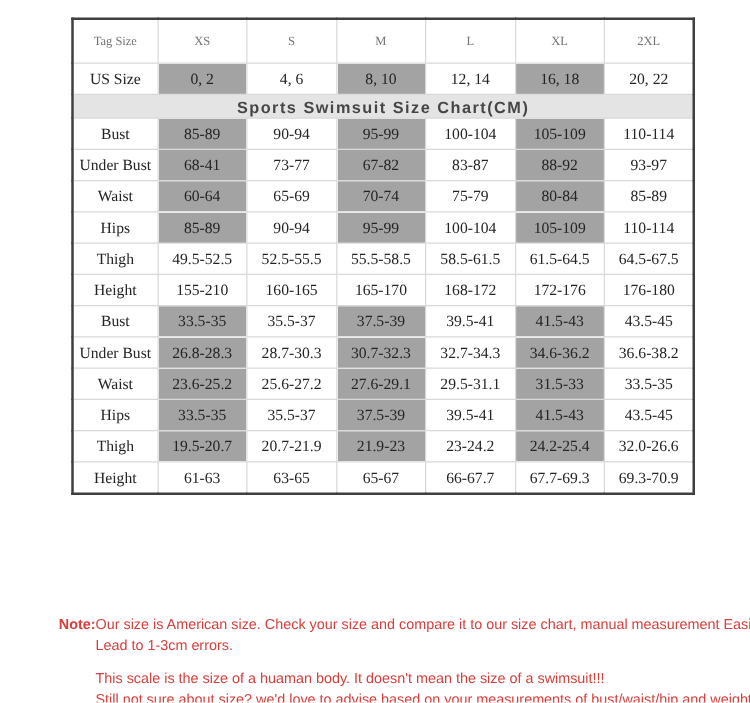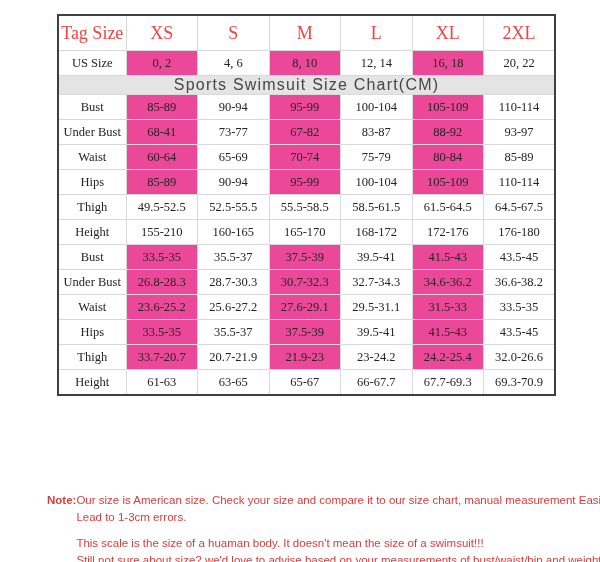--- a/index.html
+++ b/index.html
@@ -28,32 +28,33 @@
     vertical-align: middle;
     font-size: 12.5px;
     color: #242424;
     height: 24px;
     padding: 0;
     background: #ffffff;
     overflow: hidden;
     white-space: nowrap;
   }
   table.size-chart tr.header-row td {
-    font-size: 18px;
+    font-size: 10px;
     height: 34px;
-    color: #ef4444;
-  }
-  table.size-chart td.shaded { background: #ec4899; }
+    color: #737373;
+  }
+  table.size-chart td.shaded { background: #a3a3a3; }
   table.size-chart tr.section-title-row td {
     background: #e4e4e4;
     font-family: "Liberation Sans", sans-serif;
-    font-size: 16px;
+    font-size: 13px;
     letter-spacing: 1.2px;
     color: #464646;
     height: 18px;
+    font-weight: bold;
   }
   col.label-col { width: 68px; }
   col.size-col  { width: 71.5px; }
 
   .note {
     position: absolute;
     left: 47px; top: 492px;
     width: 535px;
     font-family: "Liberation Sans", sans-serif;
     font-size: 11.5px;
@@ -189,21 +190,21 @@
           <td>Hips</td>
           <td class="shaded">33.5-35</td>
           <td>35.5-37</td>
           <td class="shaded">37.5-39</td>
           <td>39.5-41</td>
           <td class="shaded">41.5-43</td>
           <td>43.5-45</td>
         </tr>
         <tr>
           <td>Thigh</td>
-          <td class="shaded">33.7-20.7</td>
+          <td class="shaded">19.5-20.7</td>
           <td>20.7-21.9</td>
           <td class="shaded">21.9-23</td>
           <td>23-24.2</td>
           <td class="shaded">24.2-25.4</td>
           <td>32.0-26.6</td>
         </tr>
         <tr>
           <td>Height</td>
           <td>61-63</td>
           <td>63-65</td>

